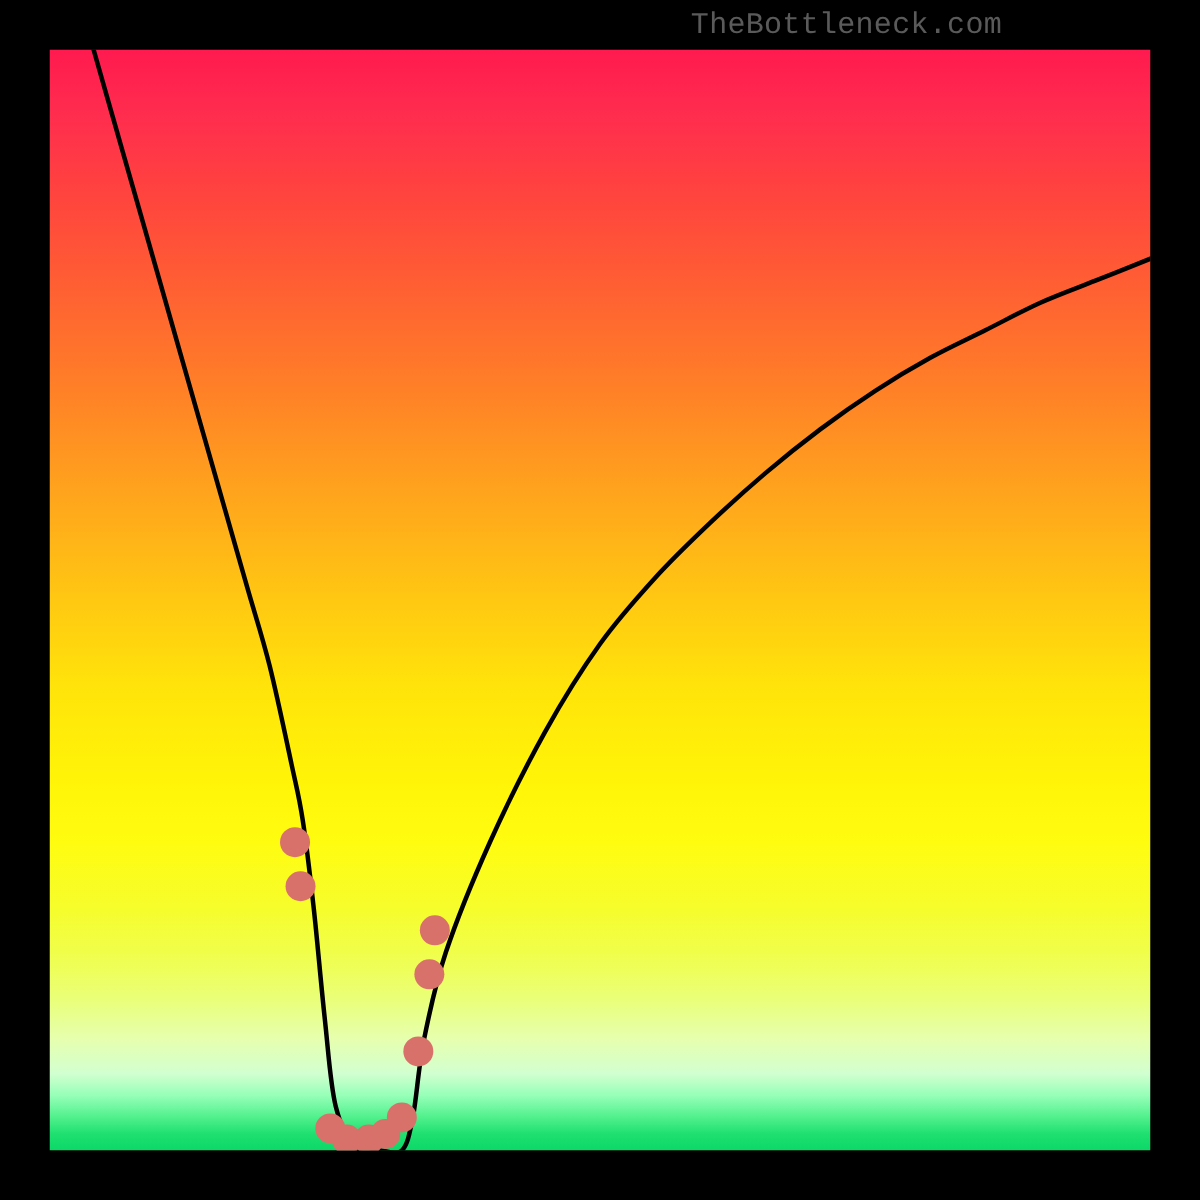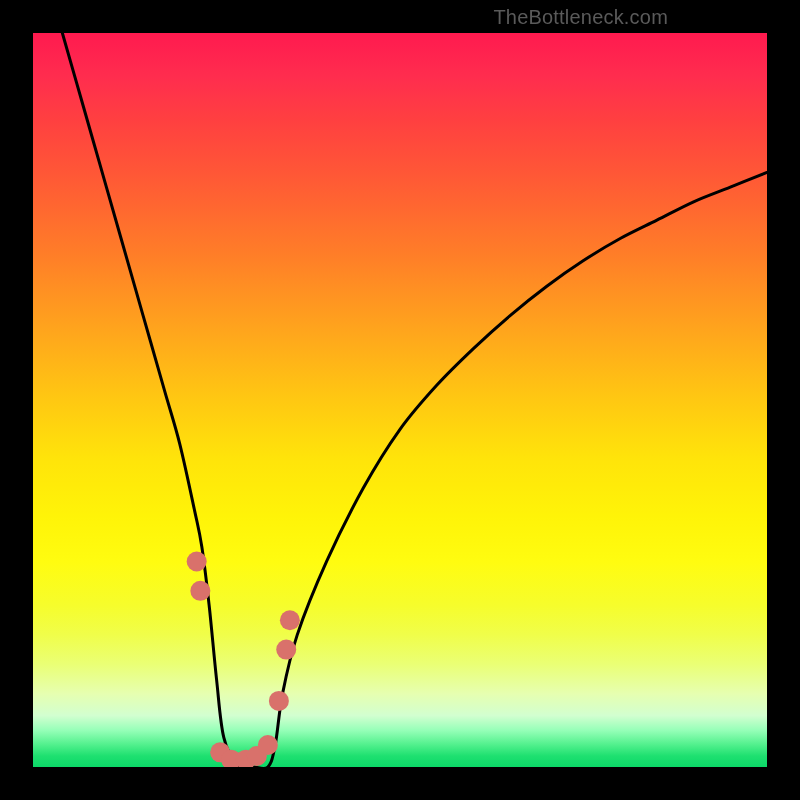--- a/index.html
+++ b/index.html
@@ -11,20 +11,21 @@
     overflow: hidden;
     font-family: Arial, Helvetica, sans-serif;
   }
   .frame {
     position: absolute;
     left: 0;
     top: 0;
     width: 680px;
     height: 800px;
     background: #000;
+    font-family: Liberation Mono, monospace;
   }
   .plot-area {
     position: absolute;
     left: 33px;
     top: 33px;
     width: 734px;
     height: 734px;
     overflow: hidden;
   }
   .gradient-bg {

